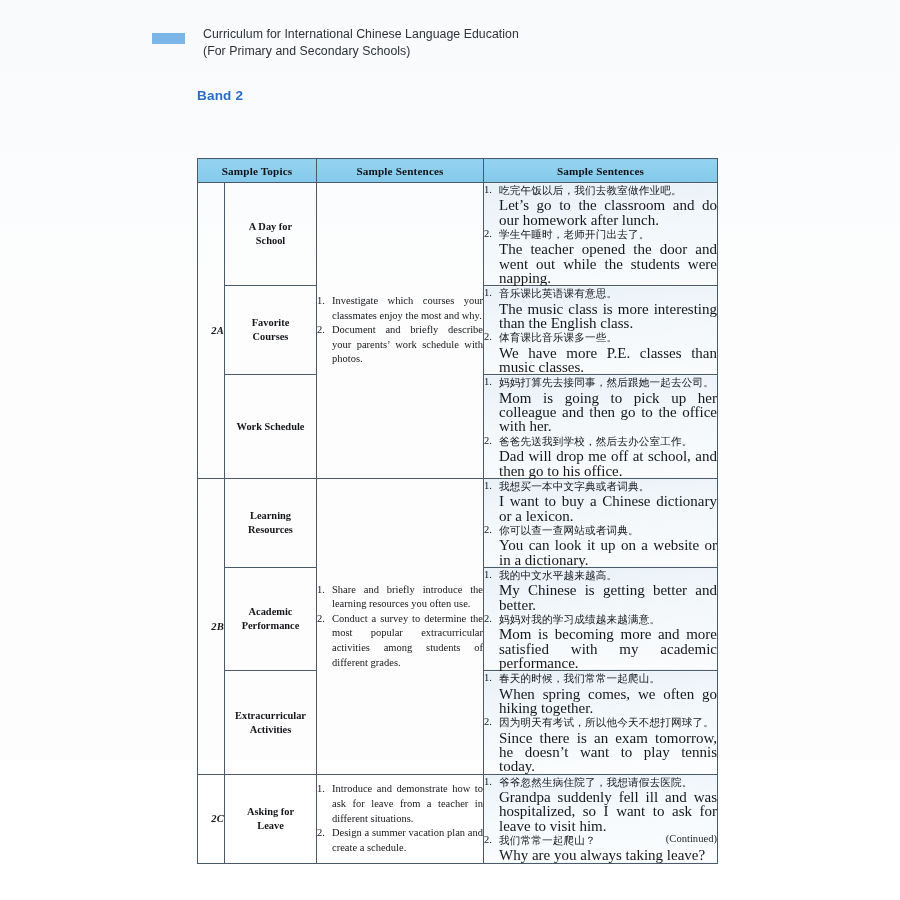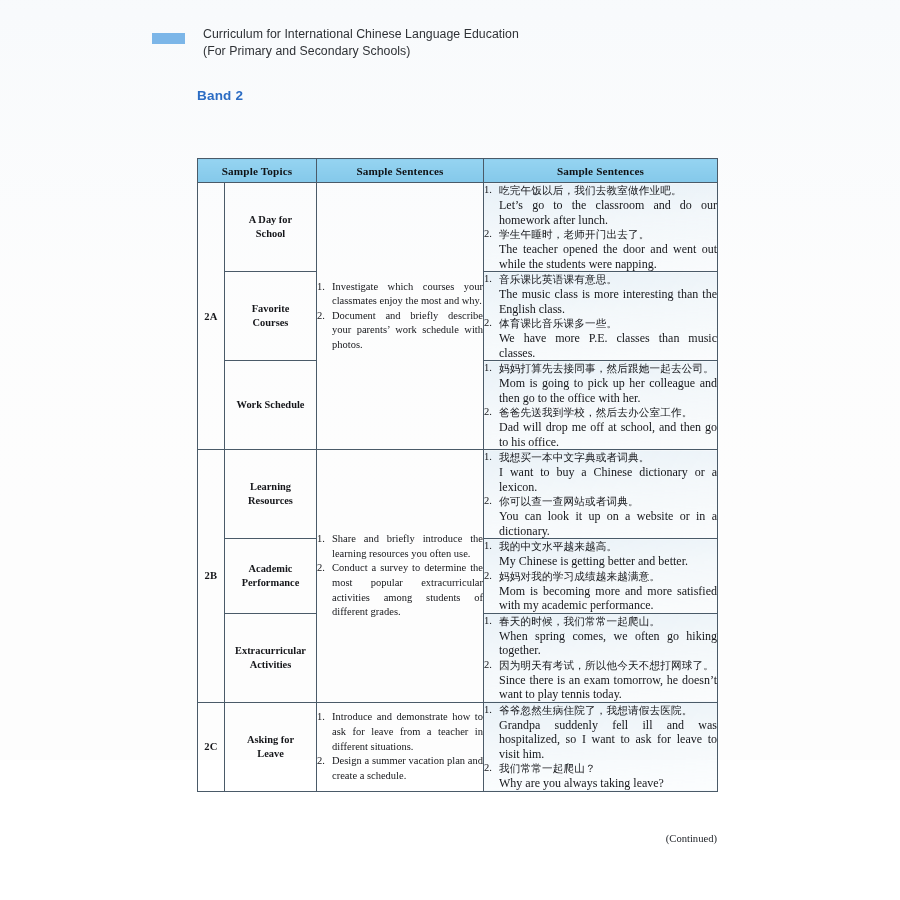--- a/index.html
+++ b/index.html
@@ -92,24 +92,25 @@
     letter-spacing: 0.15px;
     color: #101317;
   }
 
   col.c-band  { width: 27px; }
   col.c-topic { width: 92px; }
   col.c-act   { width: 167px; }
   col.c-sent  { width: 234px; }
 
   td.band {
-    text-align: center;
+    text-align: right;
     font-weight: bold;
     font-size: 10.6px;
     letter-spacing: 0.2px;
+    font-style: italic;
   }
   td.topic {
     text-align: center;
     font-size: 10.4px;
     line-height: 14px;
     padding: 4px 5px;
   }
   td.topic .tline { display: block; white-space: nowrap; font-weight: bold; }
 
   td.act, td.sent {
@@ -146,21 +147,21 @@
   ol.items > li + li { margin-top: 0px; }
 
   .zh {
     font-family: "DejaVu Sans", "Liberation Sans", sans-serif;
     font-size: 10.6px;
     line-height: 15.2px;
     letter-spacing: 0.15px;
   }
   .en {
     font-family: "Liberation Serif", serif;
-    font-size: 12px;
+    font-size: 15px;
     line-height: 14.4px;
     text-align: justify;
     text-align-last: left;
   }
   .act-txt {
     text-align: justify;
     text-align-last: left;
   }
 
   

